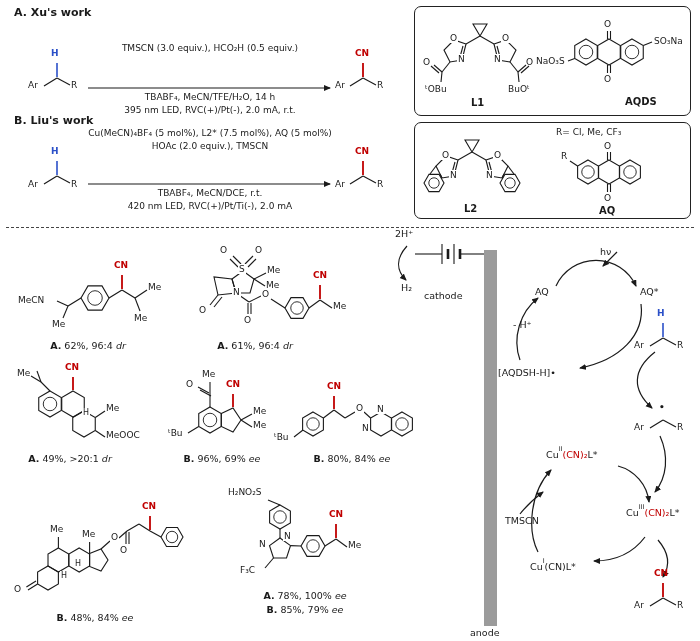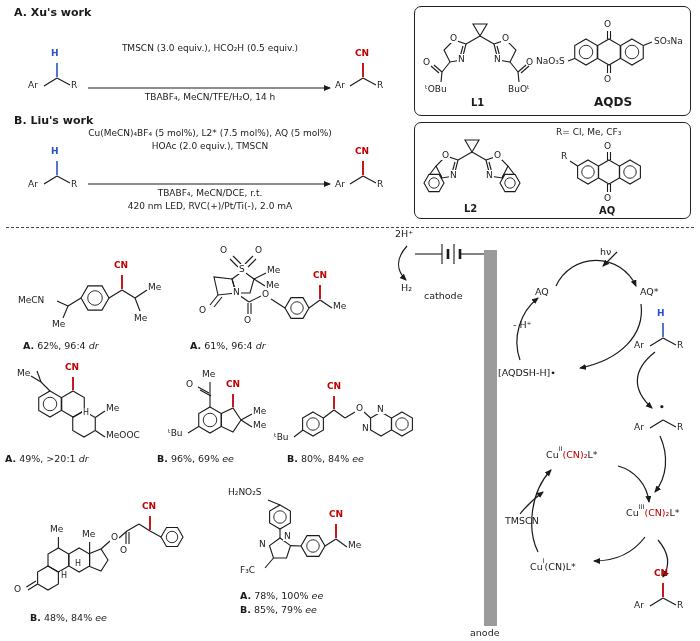--- a/index.html
+++ b/index.html
@@ -1,21 +1,21 @@
 <!DOCTYPE html>
 <html><head>
 <meta charset="utf-8">
 <style>
 *{margin:0;padding:0;box-sizing:border-box}
 body{font-family:"DejaVu Sans","Liberation Sans",sans-serif;background:#fff}
 #fig{position:relative;width:700px;height:641px;background:#fff;color:#1a1a1a;overflow:hidden}
 .t{position:absolute;font-size:9px;line-height:1.15;white-space:nowrap}
 .cond{position:absolute;left:84px;width:252px;text-align:center;font-size:9px;white-space:nowrap}
 .title{position:absolute;font-weight:bold;font-size:11px;white-space:nowrap}
-.cap{position:absolute;width:130px;text-align:left;font-size:9.5px;white-space:nowrap}
+.cap{position:absolute;width:130px;text-align:center;font-size:9.5px;white-space:nowrap}
 .cap i{font-style:italic}
 .m{font-size:9.5px}
 .atom{background:#fff;padding:0 1px}
 .red{color:#c00000}
 .blue{color:#2b50c8}
 .bold{font-weight:bold}
 .it{}
 .small{font-size:8px}
 .box{position:absolute;border:1.5px solid #222;border-radius:7px}
 .dash{position:absolute;border-top:1.5px dashed #444}
@@ -217,20 +217,21 @@
       <path d="M538,552C527,530 530,492 551,470" fill="none" stroke="#1a1a1a" stroke-width="1.2" marker-end="url(#ah)"></path>
       <path d="M520,514C527,505 535,498 543,492" fill="none" stroke="#1a1a1a" stroke-width="1.2" marker-end="url(#ah)"></path>
       <path d="M658,540C670,554 670,566 663,577" fill="none" stroke="#1a1a1a" stroke-width="1.2" marker-end="url(#ah)"></path>
     </svg>
 
   <div class="title" style="left:14px;top:6px">A. Xu's work</div>
   <div class="title" style="left:14px;top:114px">B. Liu's work</div>
 
   <div class="cond" style="top:43px">TMSCN (3.0 equiv.), HCO₂H (0.5 equiv.)</div>
   <div class="cond" style="top:92px">TBABF₄, MeCN/TFE/H₂O, 14 h</div>
+  <div class="cond" style="top:105px">395 nm LED, RVC(+)/Pt(-), 2.0 mA, r.t.</div>
 
   <div class="cond" style="top:128px">Cu(MeCN)₄BF₄ (5 mol%), L2* (7.5 mol%), AQ (5 mol%)</div>
   <div class="cond" style="top:141px">HOAc (2.0 equiv.), TMSCN</div>
   <div class="cond" style="top:188px">TBABF₄, MeCN/DCE, r.t.</div>
   <div class="cond" style="top:201px">420 nm LED, RVC(+)/Pt/Ti(-), 2.0 mA</div>
 
   <span class="t" style="left:28px;top:80px">Ar</span>
   <span class="t" style="left:71px;top:80px">R</span>
   <span class="t blue bold" style="left:51px;top:48px">H</span>
   <span class="t" style="left:335px;top:80px">Ar</span>
@@ -251,21 +252,21 @@
   <span class="t atom" style="left:493px;top:54px">N</span>
   <span class="t" style="left:423px;top:57px">O</span>
   <span class="t" style="left:526px;top:57px">O</span>
   <span class="t" style="left:425px;top:84px">ᵗOBu</span>
   <span class="t" style="left:508px;top:84px">BuOᵗ</span>
   <span class="t bold" style="left:471px;top:97px;font-size:10px">L1</span>
   <span class="t" style="left:604px;top:19px">O</span>
   <span class="t" style="left:604px;top:74px">O</span>
   <span class="t" style="left:536px;top:56px">NaO₃S</span>
   <span class="t" style="left:654px;top:36px">SO₃Na</span>
-  <span class="t bold" style="left:594px;top:96px;font-size:12px">AQDS</span>
+  <span class="t bold" style="left:625px;top:96px;font-size:10px">AQDS</span>
 
   <div class="box" style="left:414px;top:122px;width:277px;height:97px"></div>
   <span class="t" style="left:556px;top:127px">R= Cl, Me, CF₃</span>
   <span class="t atom" style="left:441px;top:150px">O</span>
   <span class="t atom" style="left:449px;top:170px">N</span>
   <span class="t atom" style="left:493px;top:150px">O</span>
   <span class="t atom" style="left:485px;top:170px">N</span>
   <span class="t bold" style="left:464px;top:203px;font-size:10px">L2</span>
   <span class="t" style="left:604px;top:141px">O</span>
   <span class="t" style="left:604px;top:193px">O</span>

